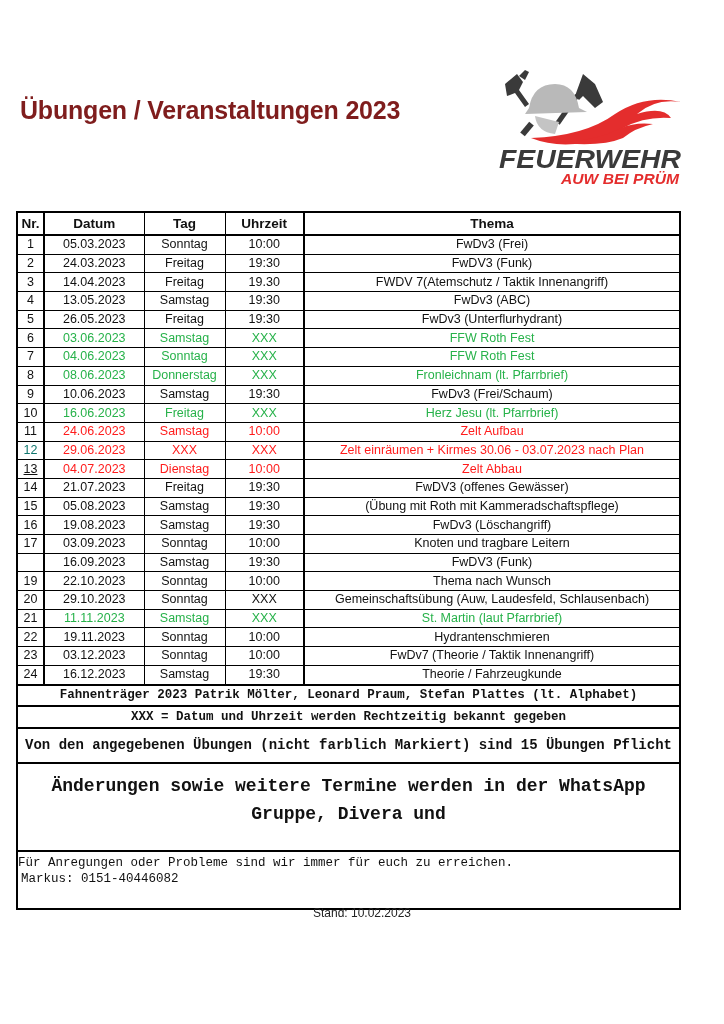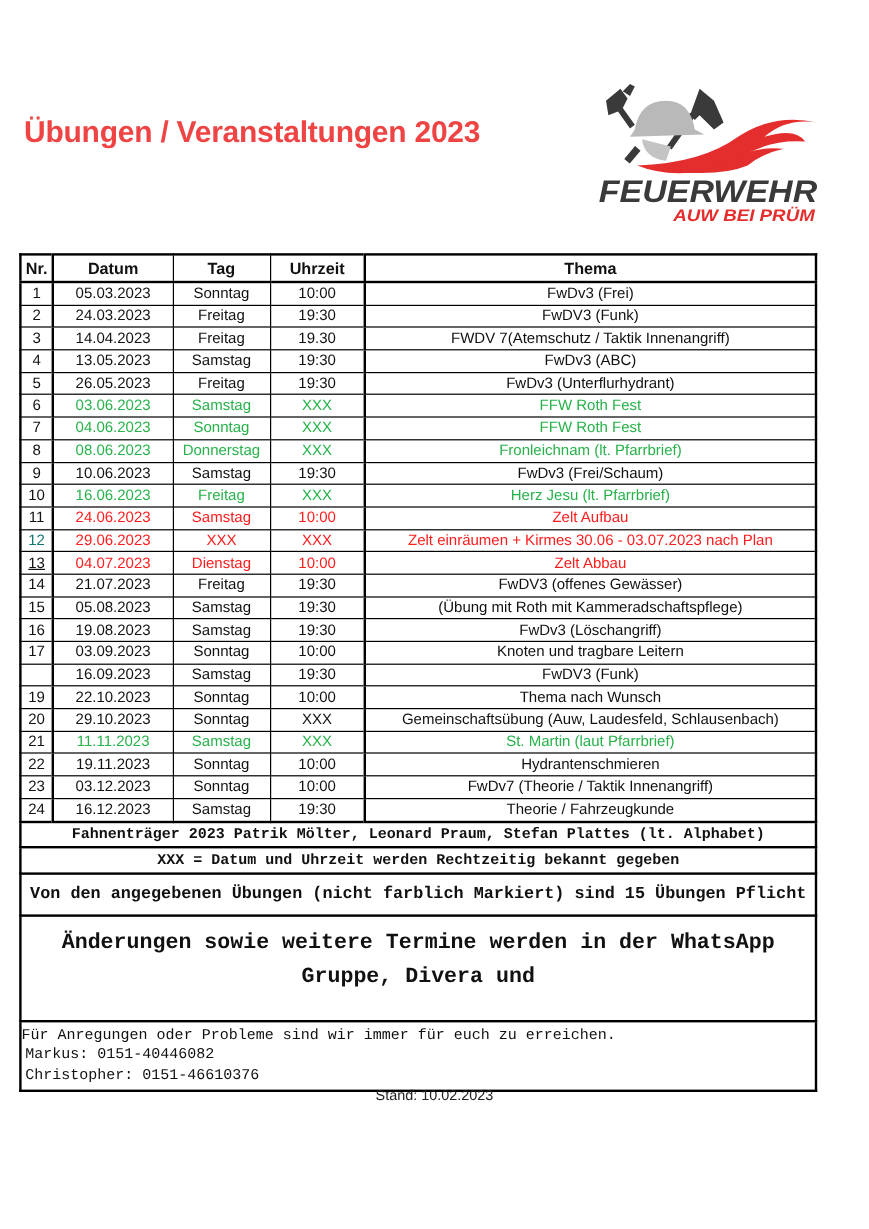--- a/index.html
+++ b/index.html
@@ -1,20 +1,20 @@
 <!DOCTYPE html>
 <html><head>
 <meta charset="utf-8">
 <style>
   html, body { margin: 0; padding: 0; background: #ffffff; }
   body { width: 724px; height: 1024px; position: relative; overflow: hidden;
          font-family: "Liberation Sans", sans-serif; color: #111; }
 
   .title { position: absolute; left: 20px; top: 96px; font-size: 25px; font-weight: bold;
-           letter-spacing: -0.2px; color: #ef4444; }
+           letter-spacing: -0.2px; color: #7f1d1d; }
 
   .logo { position: absolute; left: 495px; top: 62px; width: 190px; height: 125px; }
 
   .sheet { position: absolute; left: 16px; top: 211px; width: 665px; }
 
   table.schedule { border-collapse: collapse; width: 665px; table-layout: fixed;
                    border: 2px solid #000; font-size: 12.5px; }
   table.schedule td, table.schedule th { border: 1px solid #000; padding: 0; height: 17.7px;
                    text-align: center; white-space: nowrap; overflow: hidden; line-height: 17px; }
   table.schedule th { font-weight: bold; font-size: 13.5px; height: 21px; border-bottom: 2px solid #000; margin-top: 32px; }
@@ -260,17 +260,16 @@
 
   <div class="box fahnen">Fahnenträger 2023 Patrik Mölter, Leonard Praum, Stefan Plattes (lt. Alphabet)</div>
   <div class="box xxx">XXX = Datum und Uhrzeit werden Rechtzeitig bekannt gegeben</div>
   <div class="box pflicht">Von den angegebenen Übungen (nicht farblich Markiert) sind 15 Übungen Pflicht</div>
   <div class="box aenderung">
     <span class="l1">Änderungen sowie weitere Termine werden in der WhatsApp Gruppe, Divera und</span>
   </div>
   <div class="box kontakt">
     <span class="intro">Für Anregungen oder Probleme sind wir immer für euch zu erreichen.</span>
     <span class="line">Markus: 0151-40446082</span>
-    <span class="line">Christopher: 0151-46610376</span>
   </div>
 </div>
 
 <div class="stand">Stand: 10.02.2023</div>
 
 </body></html>

